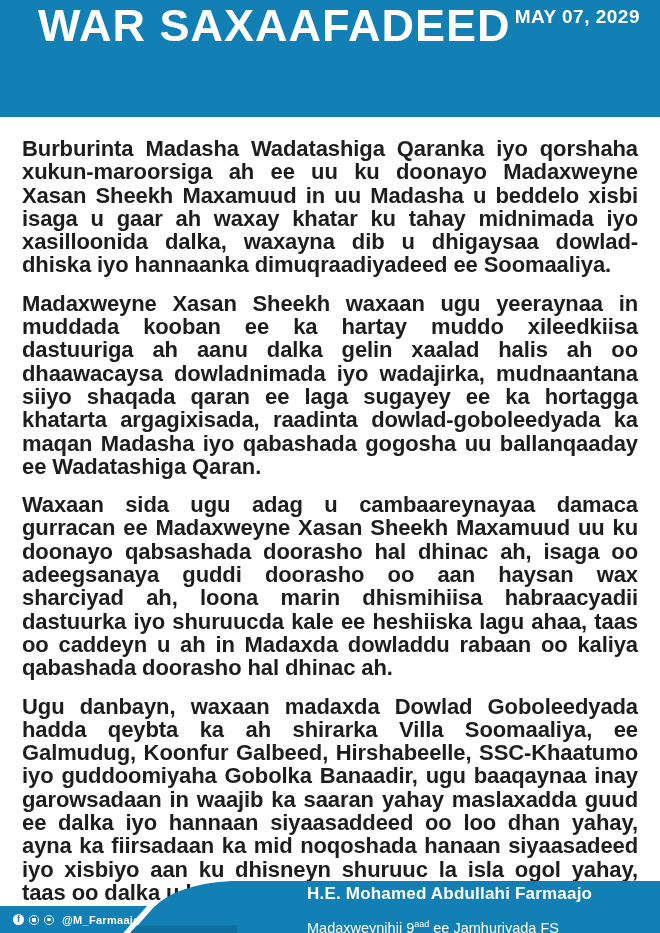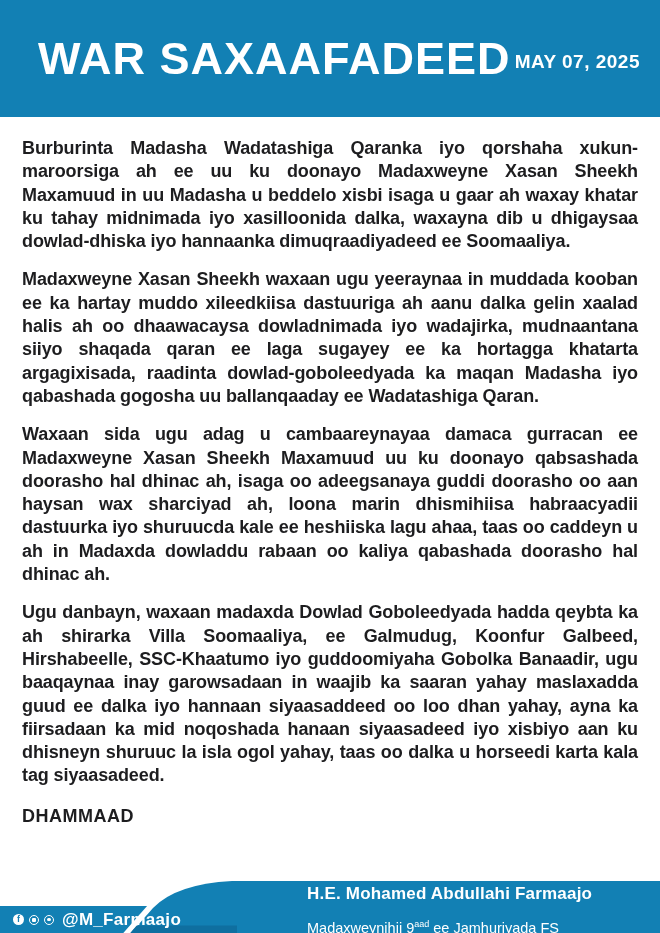--- a/index.html
+++ b/index.html
@@ -16,21 +16,20 @@
   }
 
   
   .header {
     position: absolute;
     top: 0; left: 0;
     width: 660px;
     height: 117px;
     background: #1280b4;
     display: flex;
-    align-items: center;
     justify-content: space-between;
     padding: 0 20px 0 38px;
   }
   .header .title {
     color: #ffffff;
     font-size: 45px;
     font-weight: 800;
     letter-spacing: 1px;
     white-space: nowrap;
   }
@@ -45,21 +44,21 @@
 
   
   .body-text {
     position: absolute;
     top: 117px; left: 0;
     width: 660px;
     padding: 20px 22px 0 22px;
     color: #1d1d1f;
   }
   .body-text p {
-    font-size: 18px;
+    font-size: 22px;
     font-weight: 700;
     line-height: 23.3px;
     text-align: justify;
     margin-bottom: 15px;
     letter-spacing: -0.1px;
   }
   .end-label {
     font-size: 18px;
     font-weight: 700;
     letter-spacing: 0.5px;
@@ -108,21 +107,21 @@
     width: 3.5px; height: 3.5px;
     border-radius: 50%;
     background: #ffffff;
   }
   .sicon.ring .sq {
     width: 4px; height: 4px;
     border-radius: 1px;
     background: #ffffff;
   }
   .social-handle {
-    font-size: 17px;
+    font-size: 11px;
     font-weight: 700;
     letter-spacing: 0.3px;
     margin-left: 3px;
     white-space: nowrap;
     text-align: center;
   }
   .signatory {
     position: absolute;
     left: 307px;
     top: 884px;
@@ -146,21 +145,21 @@
     line-height: 0;
   }
 </style>
 </head>
 <body>
 
 <div class="page">
 
   <div class="header">
     <div class="title">WAR SAXAAFADEED</div>
-    <div class="date">MAY 07, 2025</div>
+    <div class="date">MAY 07, 2029</div>
   </div>
 
   <div class="body-text">
     <p>Burburinta Madasha Wadatashiga Qaranka iyo qorshaha xukun-maroorsiga ah ee uu ku doonayo Madaxweyne Xasan Sheekh Maxamuud in uu Madasha u beddelo xisbi isaga u gaar ah waxay khatar ku tahay midnimada iyo xasilloonida dalka, waxayna dib u dhigaysaa dowlad-dhiska iyo hannaanka dimuqraadiyadeed ee Soomaaliya.</p>
     <p>Madaxweyne Xasan Sheekh waxaan ugu yeeraynaa in muddada kooban ee ka hartay muddo xileedkiisa dastuuriga ah aanu dalka gelin xaalad halis ah oo dhaawacaysa dowladnimada iyo wadajirka, mudnaantana siiyo shaqada qaran ee laga sugayey ee ka hortagga khatarta argagixisada, raadinta dowlad-goboleedyada ka maqan Madasha iyo qabashada gogosha uu ballanqaaday ee Wadatashiga Qaran.</p>
     <p>Waxaan sida ugu adag u cambaareynayaa damaca gurracan ee Madaxweyne Xasan Sheekh Maxamuud uu ku doonayo qabsashada doorasho hal dhinac ah, isaga oo adeegsanaya guddi doorasho oo aan haysan wax sharciyad ah, loona marin dhismihiisa habraacyadii dastuurka iyo shuruucda kale ee heshiiska lagu ahaa, taas oo caddeyn u ah in Madaxda dowladdu rabaan oo kaliya qabashada doorasho hal dhinac ah.</p>
     <p>Ugu danbayn, waxaan madaxda Dowlad Goboleedyada hadda qeybta ka ah shirarka Villa Soomaaliya, ee Galmudug, Koonfur Galbeed, Hirshabeelle, SSC-Khaatumo iyo guddoomiyaha Gobolka Banaadir, ugu baaqaynaa inay garowsadaan in waajib ka saaran yahay maslaxadda guud ee dalka iyo hannaan siyaasaddeed oo loo dhan yahay, ayna ka fiirsadaan ka mid noqoshada hanaan siyaasadeed iyo xisbiyo aan ku dhisneyn shuruuc la isla ogol yahay, taas oo dalka u horseedi karta kala tag siyaasadeed.</p>
     <div class="end-label">DHAMMAAD</div>
   </div>
 

